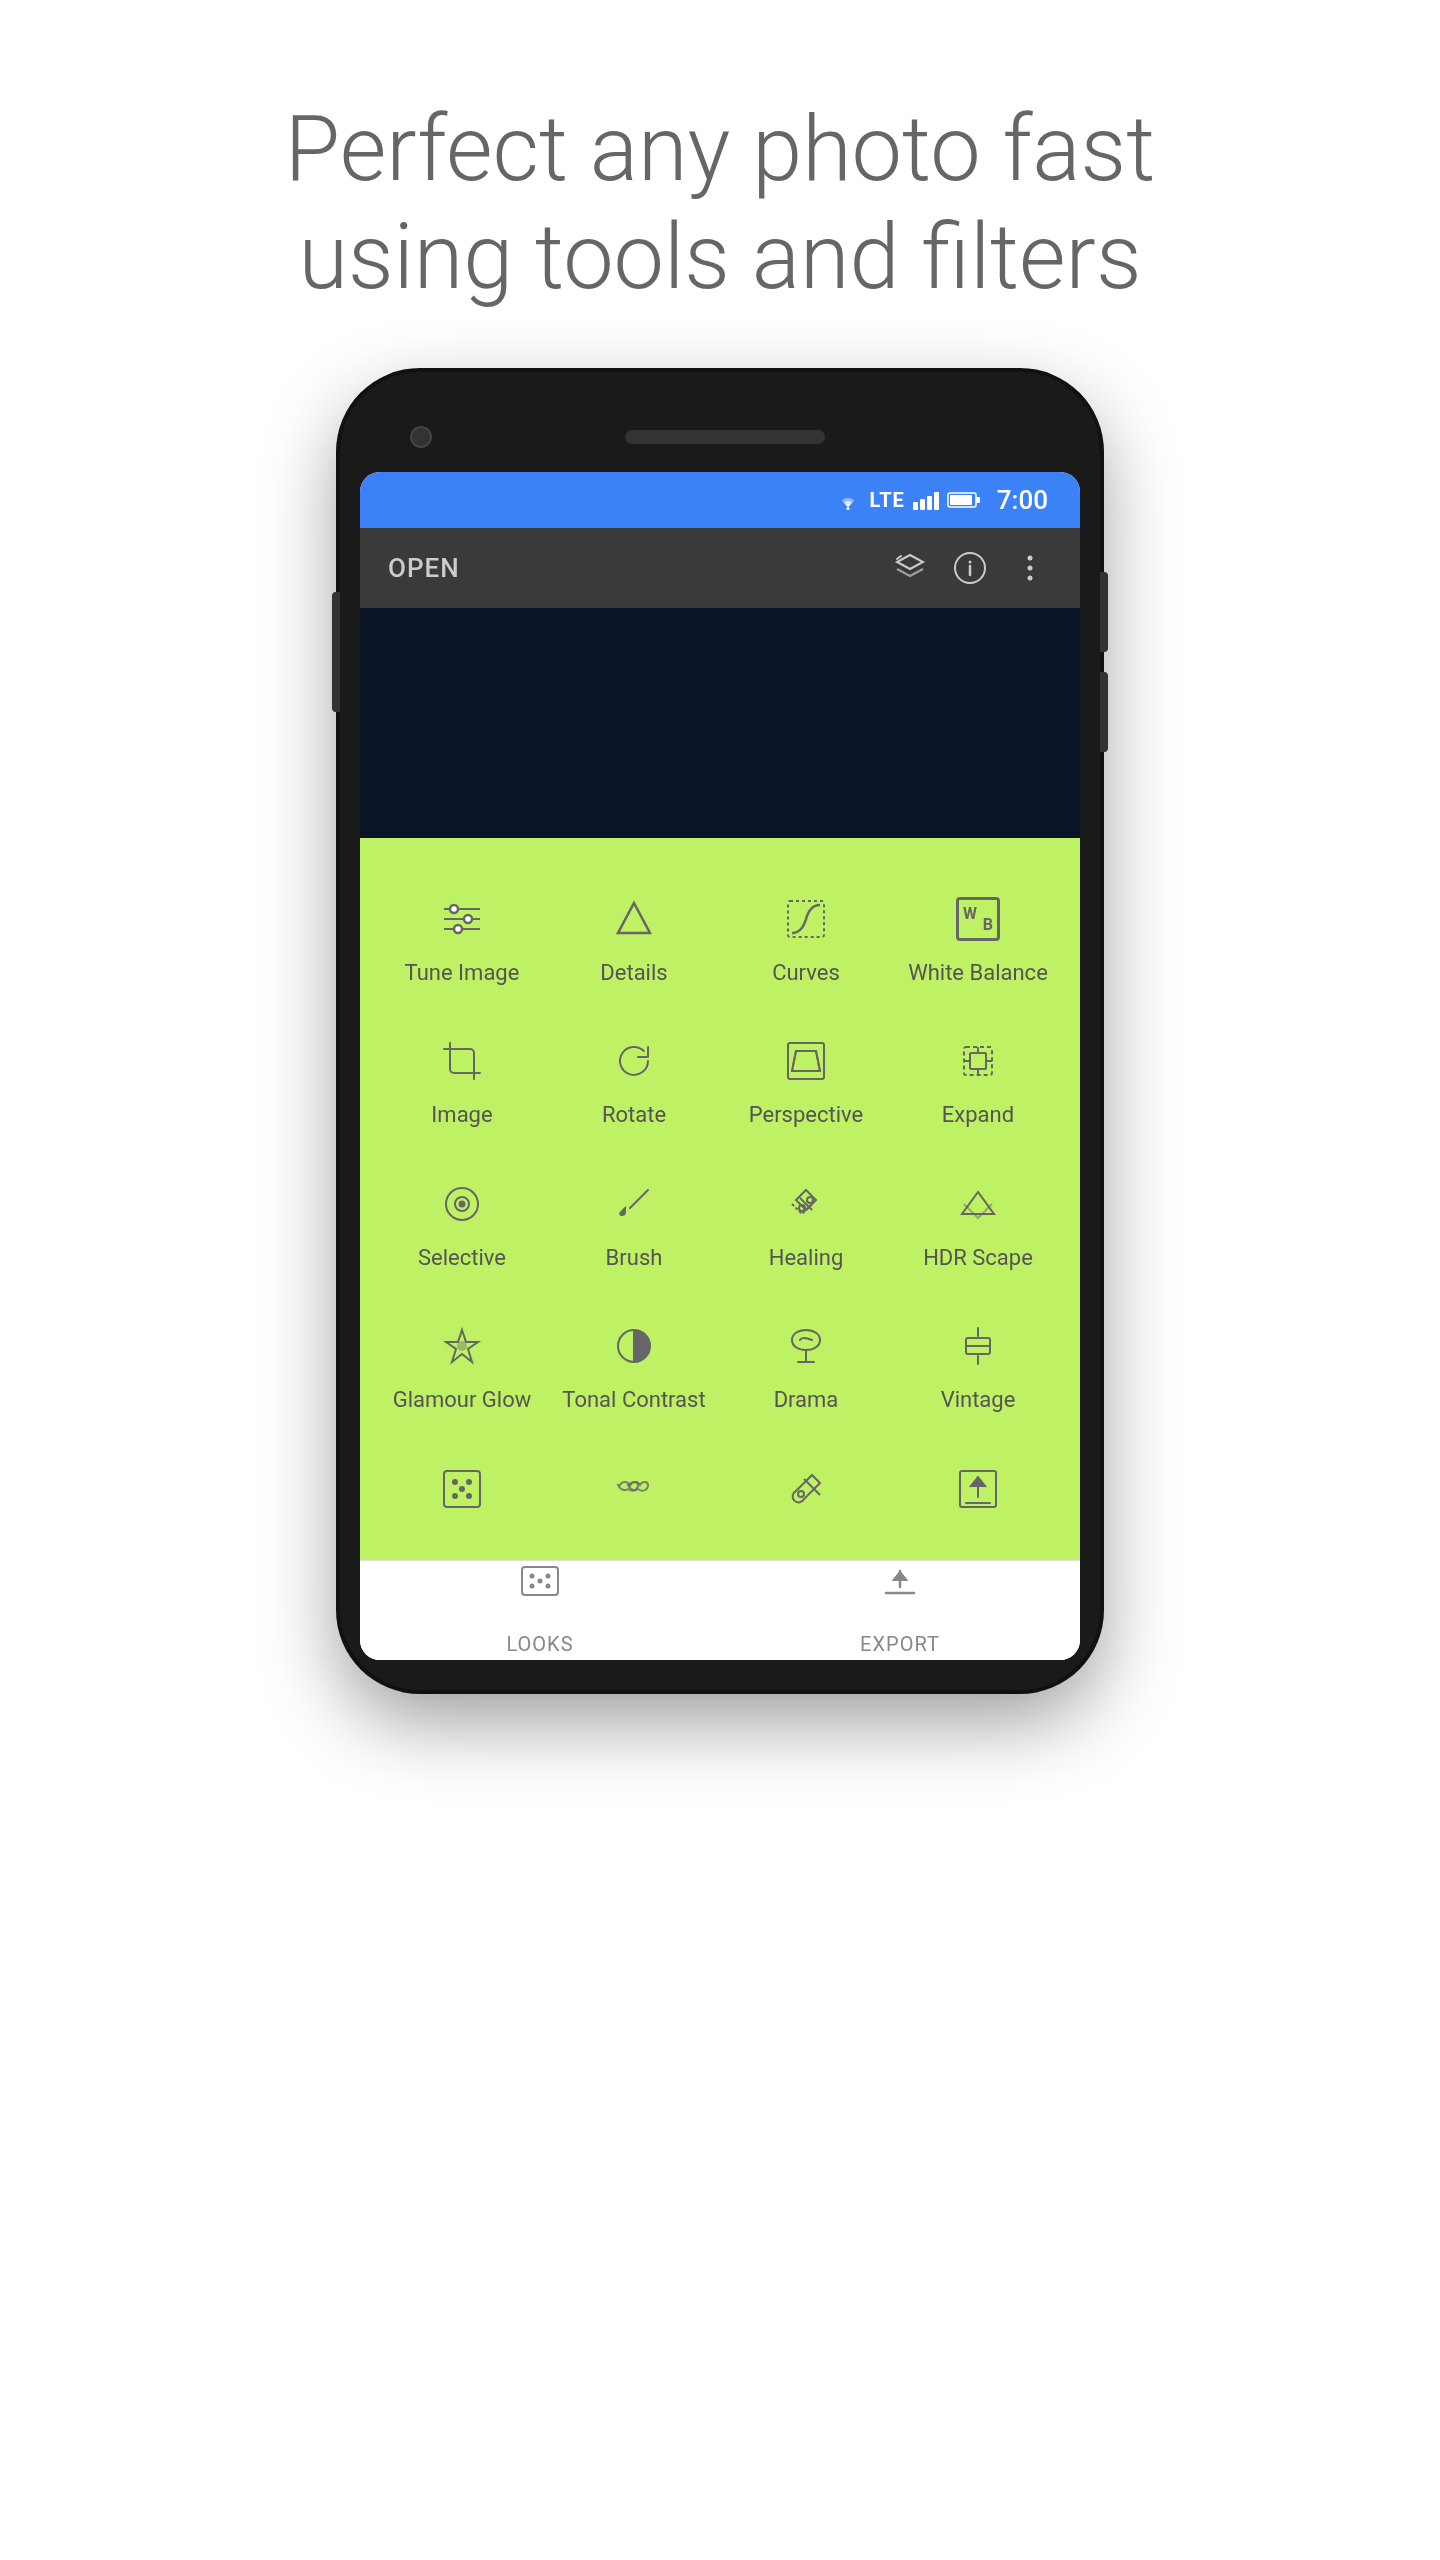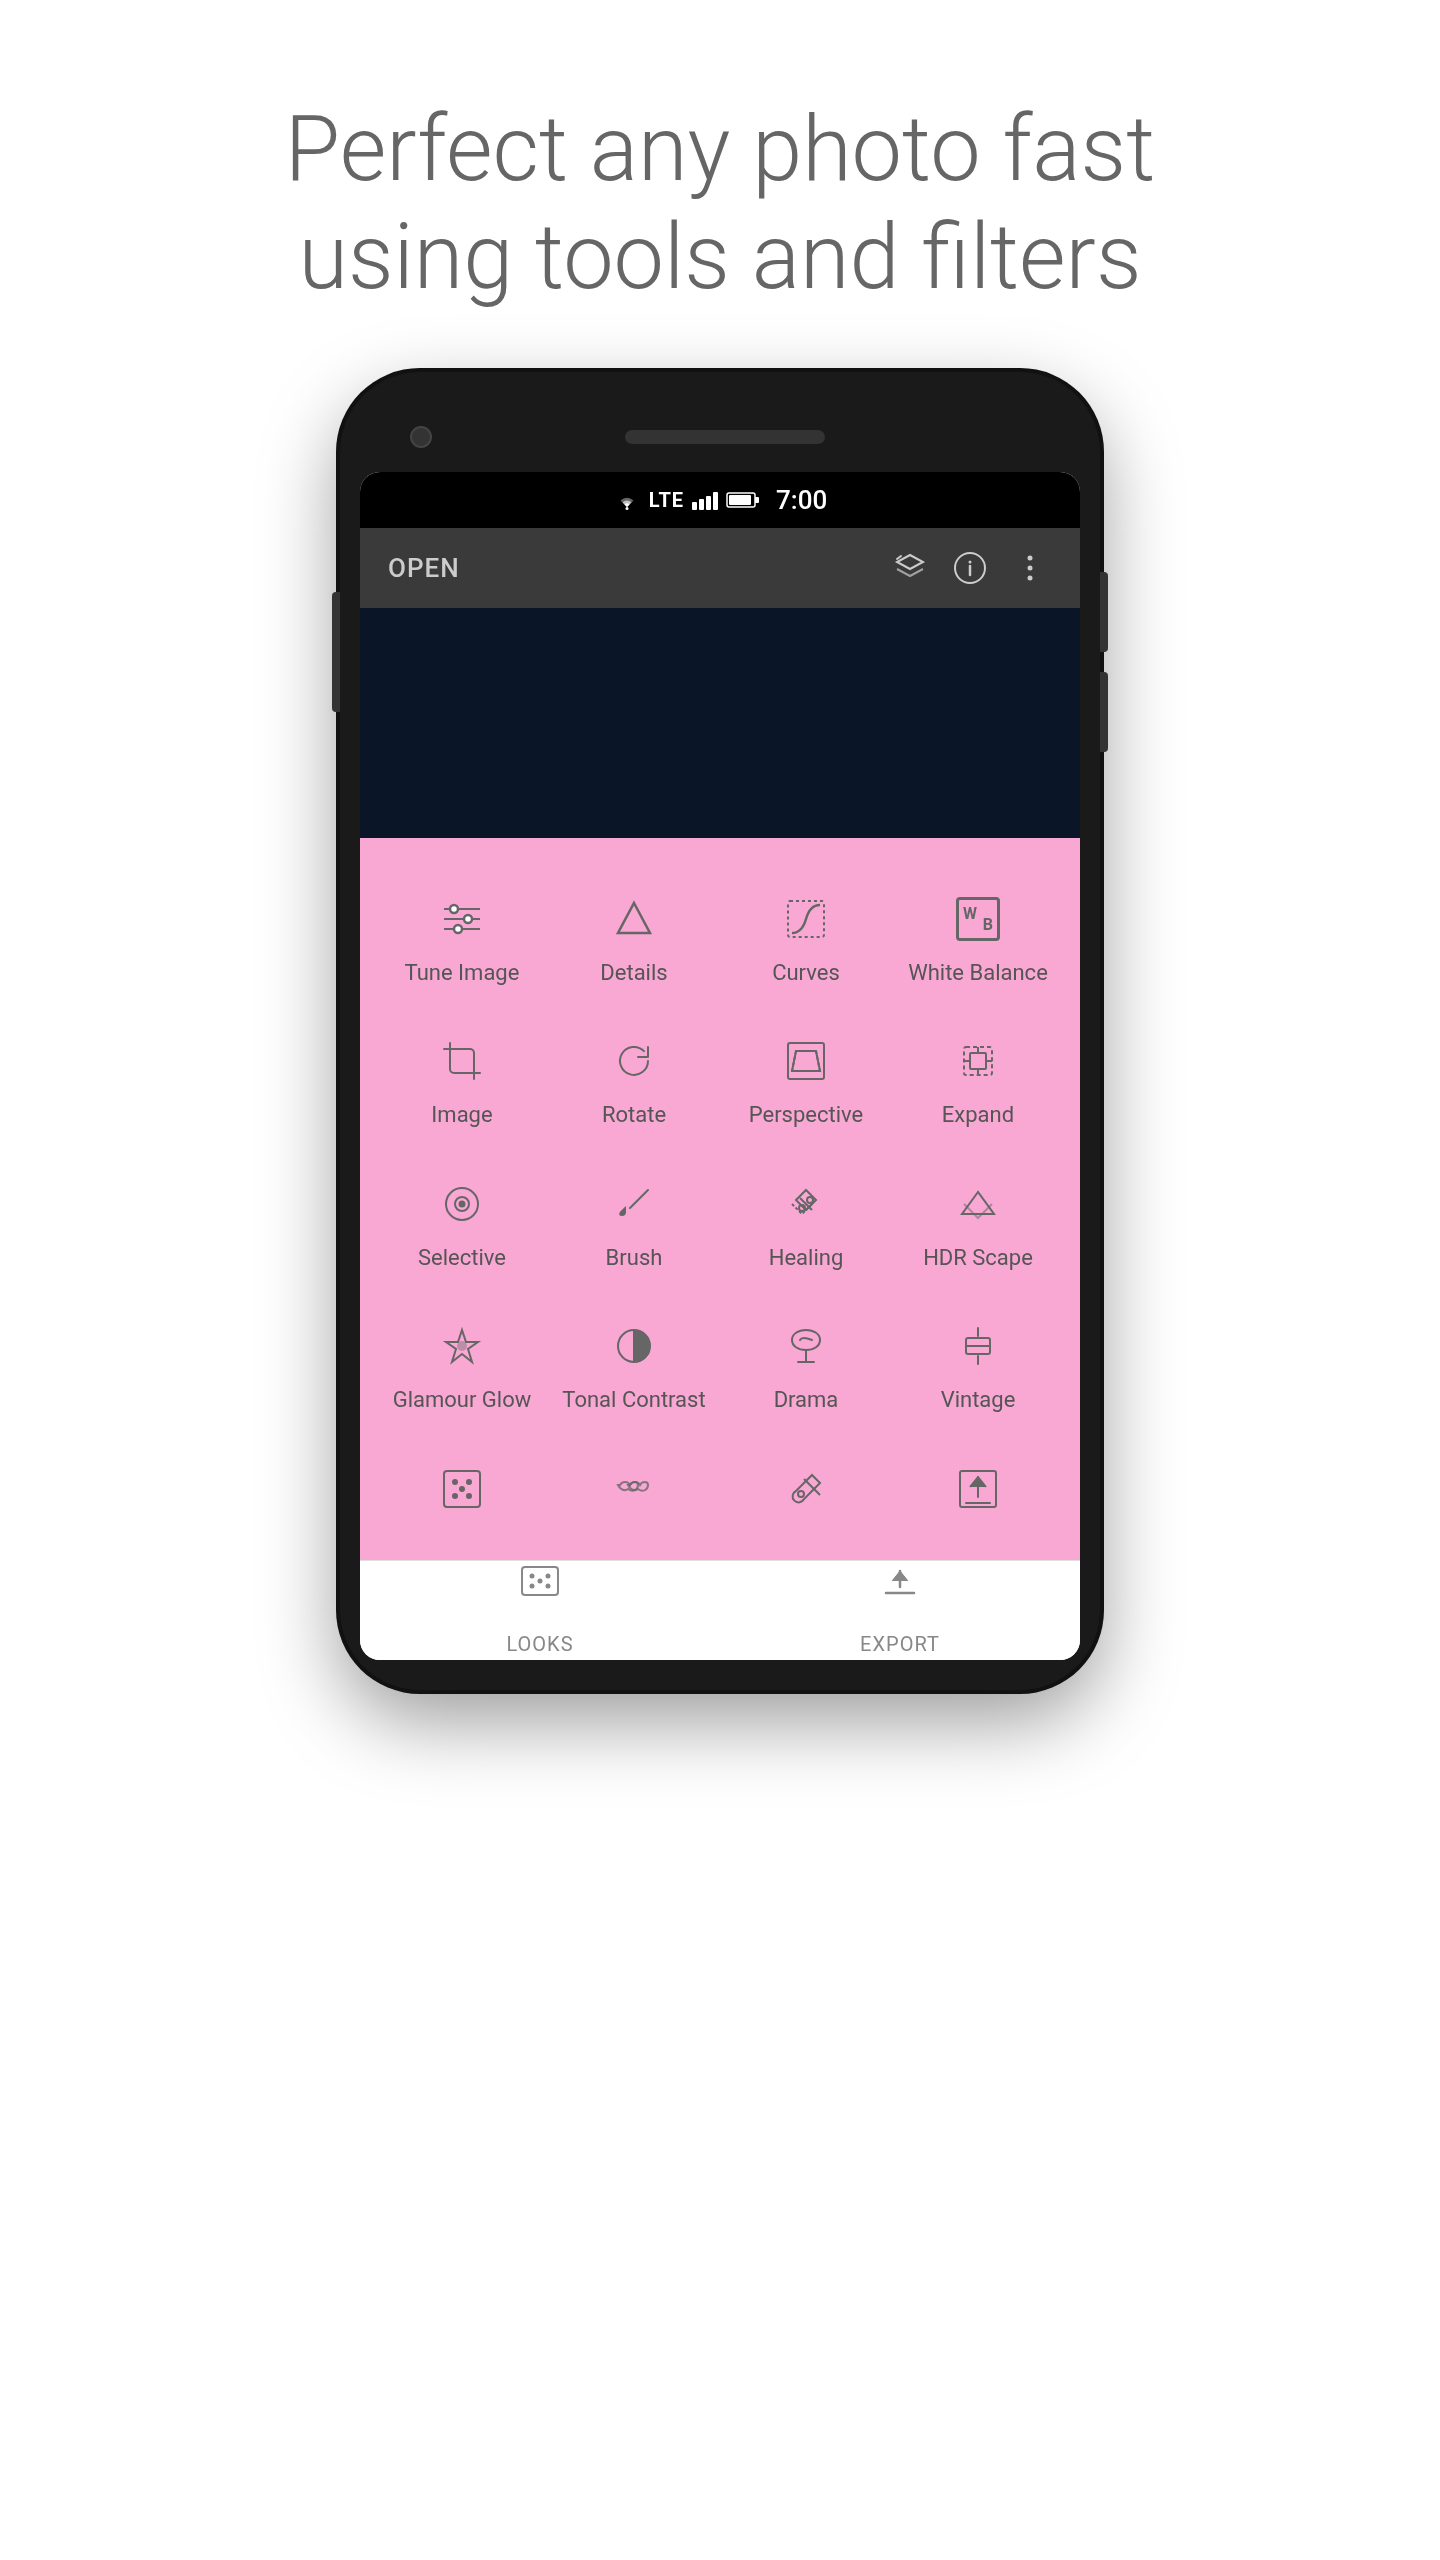--- a/index.html
+++ b/index.html
@@ -64,25 +64,25 @@
 
     
     .phone-screen {
       background: #f5f5f5;
       border-radius: 20px;
       overflow: hidden;
     }
 
     
     .status-bar {
-      background: #000000;
+      background: #3b82f6;
       height: 56px;
       display: flex;
       align-items: center;
-      justify-content: center;
+      justify-content: flex-end;
       padding: 0 32px;
       gap: 12px;
     }
 
     .status-icons {
       display: flex;
       align-items: center;
       gap: 8px;
       color: white;
       font-size: 22px;
@@ -126,21 +126,21 @@
     }
 
     
     .photo-preview {
       background: #0a1628;
       height: 230px;
     }
 
     
     .tools-panel {
-      background: #f9a8d4;
+      background: #bef264;
       padding: 30px 16px 20px;
     }
 
     
     .tools-grid {
       display: grid;
       grid-template-columns: repeat(4, 1fr);
       gap: 0;
     }
 

